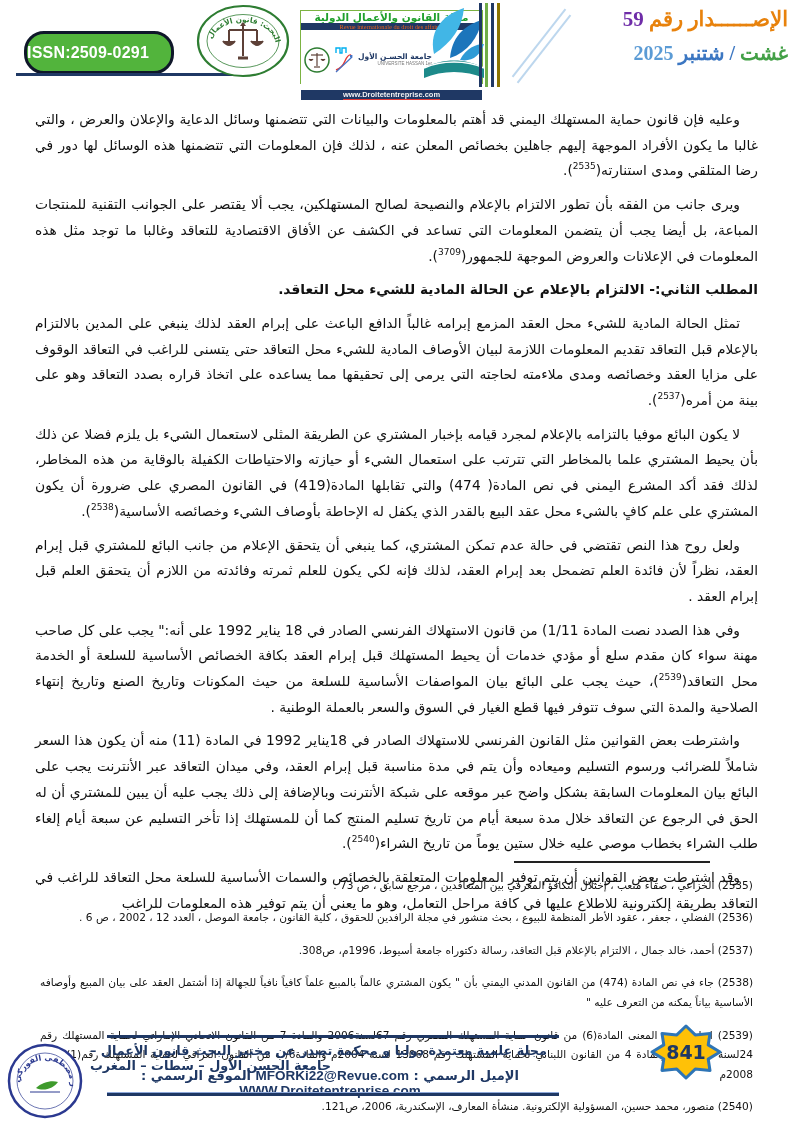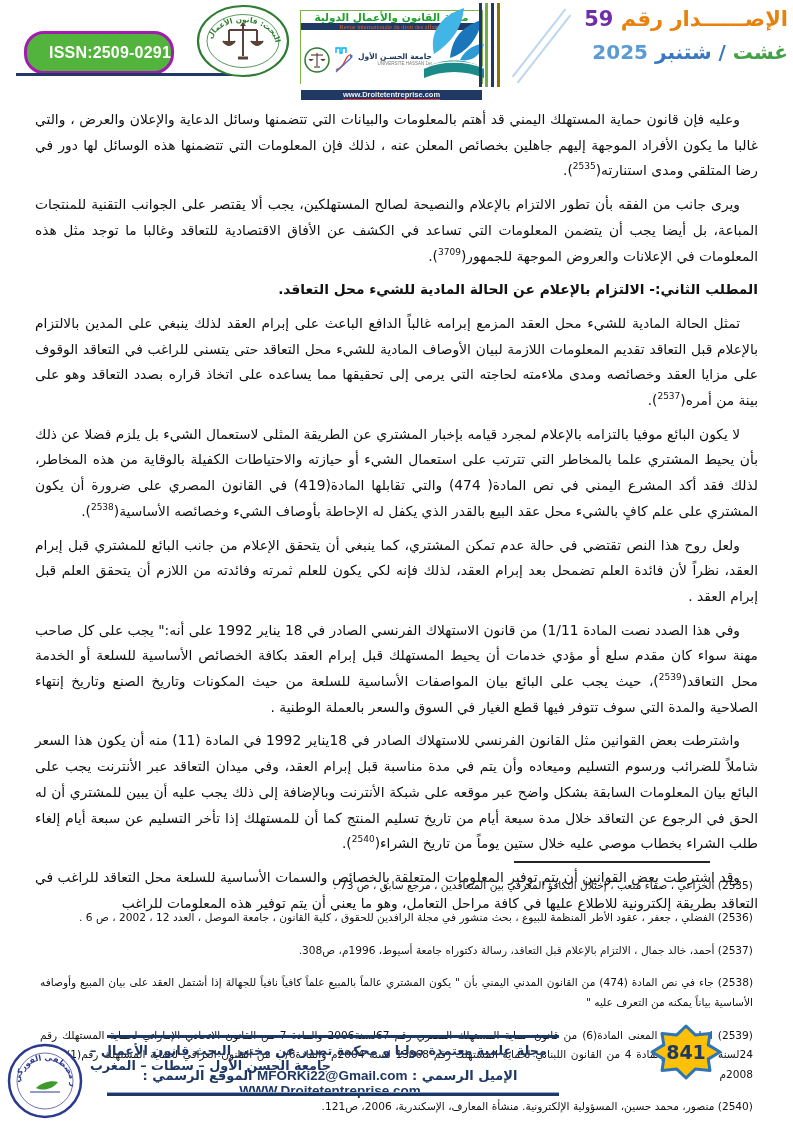--- a/index.html
+++ b/index.html
@@ -1,36 +1,36 @@
 <!DOCTYPE html>
 <html lang="ar"><head>
 <meta charset="utf-8">
 <style>
   html,body{margin:0;padding:0;}
   body{width:793px;height:1122px;position:relative;background:#fff;font-family:"DejaVu Sans",sans-serif;overflow:hidden;}
   .abs{position:absolute;}
 
   
-  .issn-pill{left:24px;top:31px;width:144px;height:37px;background:#52B43C;border:3px solid #a21caf;border-radius:20px;
-             color:#fff;font-weight:bold;font-size:16px;display:flex;align-items:center;justify-content:flex-end;
+  .issn-pill{left:24px;top:31px;width:144px;height:37px;background:#52B43C;border:3px solid #0f172a;border-radius:20px;
+             color:#fff;font-weight:bold;font-size:16px;display:flex;align-items:center;justify-content:flex-start;
              font-family:"Liberation Sans",sans-serif;letter-spacing:.2px;}
   .hdr-line-left{left:16px;top:73px;width:222px;height:3px;background:#1F3864;}
   .seal{left:196px;top:4px;width:94px;height:74px;}
   .banner{left:300px;top:10px;width:183px;height:74px;border:1px solid #7CB342;display:flex;flex-direction:column;background:#fff;box-sizing:border-box;}
   .banner-title{height:17px;display:flex;align-items:center;justify-content:center;color:#1FA02C;font-weight:bold;font-size:10.5px;direction:rtl;}
   .banner-strip{background:#1F3864;height:11px;display:flex;align-items:center;justify-content:center;color:#E8601C;font-size:6.3px;font-family:"Liberation Serif",serif;}
   .banner-mid{flex:1;display:flex;align-items:center;justify-content:flex-start;gap:4px;padding:16px 3px;background:#fff;}
   .univ{display:flex;flex-direction:column;align-items:flex-start;line-height:1.1;direction:rtl;}
   .univ-ar{color:#1F3864;font-size:7.5px;font-weight:bold;}
   .univ-fr{color:#777;font-size:4.5px;font-family:"Liberation Sans",sans-serif;}
   .banner-web{background:#1F3864;height:14px;display:flex;align-items:center;justify-content:center;}
   .banner-web span{color:#F2F2F2;font-size:7.5px;font-weight:bold;border-bottom:1px solid #E53935;font-family:"Liberation Sans",sans-serif;}
   .booklogo{left:420px;top:4px;width:68px;height:84px;}
   .vbar{top:3px;height:84px;width:3px;}
-  .issue-box{left:505px;top:7px;width:283px;direction:rtl;text-align:right;z-index:2;}
+  .issue-box{left:505px;top:7px;width:283px;direction:rtl;text-align:right;z-index:2;font-family:Liberation Serif, serif;}
   .issue-l1{font-size:21px;font-weight:bold;white-space:nowrap;}
   .issue-label{color:#E8820C;}
   .issue-num{color:#6F2DA8;}
   .issue-l2{margin-top:9px;font-size:20px;font-weight:bold;white-space:nowrap;}
   .m1{color:#43A047;} .msep{color:#3C77C2;} .m2{color:#3C77C2;} .yr{color:#5B9BD5;}
   .slash{width:86px;height:2px;background:#BDD7EE;transform:rotate(-52deg);z-index:1;}
 
   
   .bodytext{left:27px;top:99px;width:739px;direction:rtl;text-align:justify;color:#111;
             font-size:13.8px;line-height:25.7px;}
@@ -160,21 +160,21 @@
   <p>(2536) الفضلي ، جعفر ، عقود الأطر المنظمة للبيوع ، بحث منشور في مجلة الرافدين للحقوق ، كلية القانون ، جامعة الموصل ، العدد 12 ، 2002 ، ص 6 .</p>
   <p>(2537) أحمد، خالد جمال ، الالتزام بالإعلام  قبل التعاقد، رسالة دكتوراه جامعة أسيوط، 1996م، ص308.</p>
   <p>(2538) جاء في نص المادة (474) من القانون المدني اليمني بأن " يكون المشتري عالماً بالمبيع علماً كافياً نافياً للجهالة إذا أشتمل العقد على بيان المبيع وأوصافه الأساسية بياناً يمكنه من التعرف عليه "</p>
   <p>(2539) انظر بنفس المعنى المادة(6) من قانون حماية المستهلك المصري رقم 67لسنة2006 والمادة 7 من القانون الاتحادي الإماراتي لحماية المستهلك رقم 24لسنة 2006م ، والمادة 4 من القانون اللبناني لحماية المستهلك رقم 13068 لسنة 2004م والمادة6/ب من القانون العراقي لحماية المستهلك رقم(1) لسنة 2008م</p>
   <p>(2540) منصور، محمد حسين، المسؤولية الإلكترونية. منشأة المعارف، الإسكندرية، 2006، ص121.</p>
 </div>
 
 <div class="abs foot-line-top"></div>
 <div class="abs foot-l1">مجلة علمية معتمدة  دوليا و محكمة تصدر عن مختبر البحث قانون الأعمال – جامعة الحسن الأول – سطات – المغرب</div>
 <div class="abs foot-l2">
-  <span>الإميل الرسمي : </span><span class="latin">MFORKi22@Gmail.com</span><span> الموقع الرسمي : </span><span class="latin">WWW.Droitetentreprise.com</span>
+  <span>الإميل الرسمي : </span><span class="latin">MFORKi22@Revue.com</span><span> الموقع الرسمي : </span><span class="latin">WWW.Droitetentreprise.com</span>
 </div>
 <div class="abs foot-line-bot"></div>
 
 <svg class="abs badge" viewBox="0 0 74 58">
   <polygon points="70,28 58.2,35.1 60,46.4 45.2,45.1 36,54 26.8,45.1 12,46.4 13.8,35.1 2,28 13.8,20.9 12,9.6 26.8,10.9 36,2 45.2,10.9 60,9.6 58.2,20.9" fill="#FFC107" stroke="#2E75B6" stroke-width="3" stroke-linejoin="round"></polygon>
   <text x="36" y="35" text-anchor="middle" font-size="19" font-weight="bold" fill="#1F3864">841</text>
 </svg>
 
 <svg class="abs stamp" viewBox="0 0 78 78">
   <circle cx="39" cy="39" r="36" fill="#fff" stroke="#2B3990" stroke-width="2.5"></circle>

